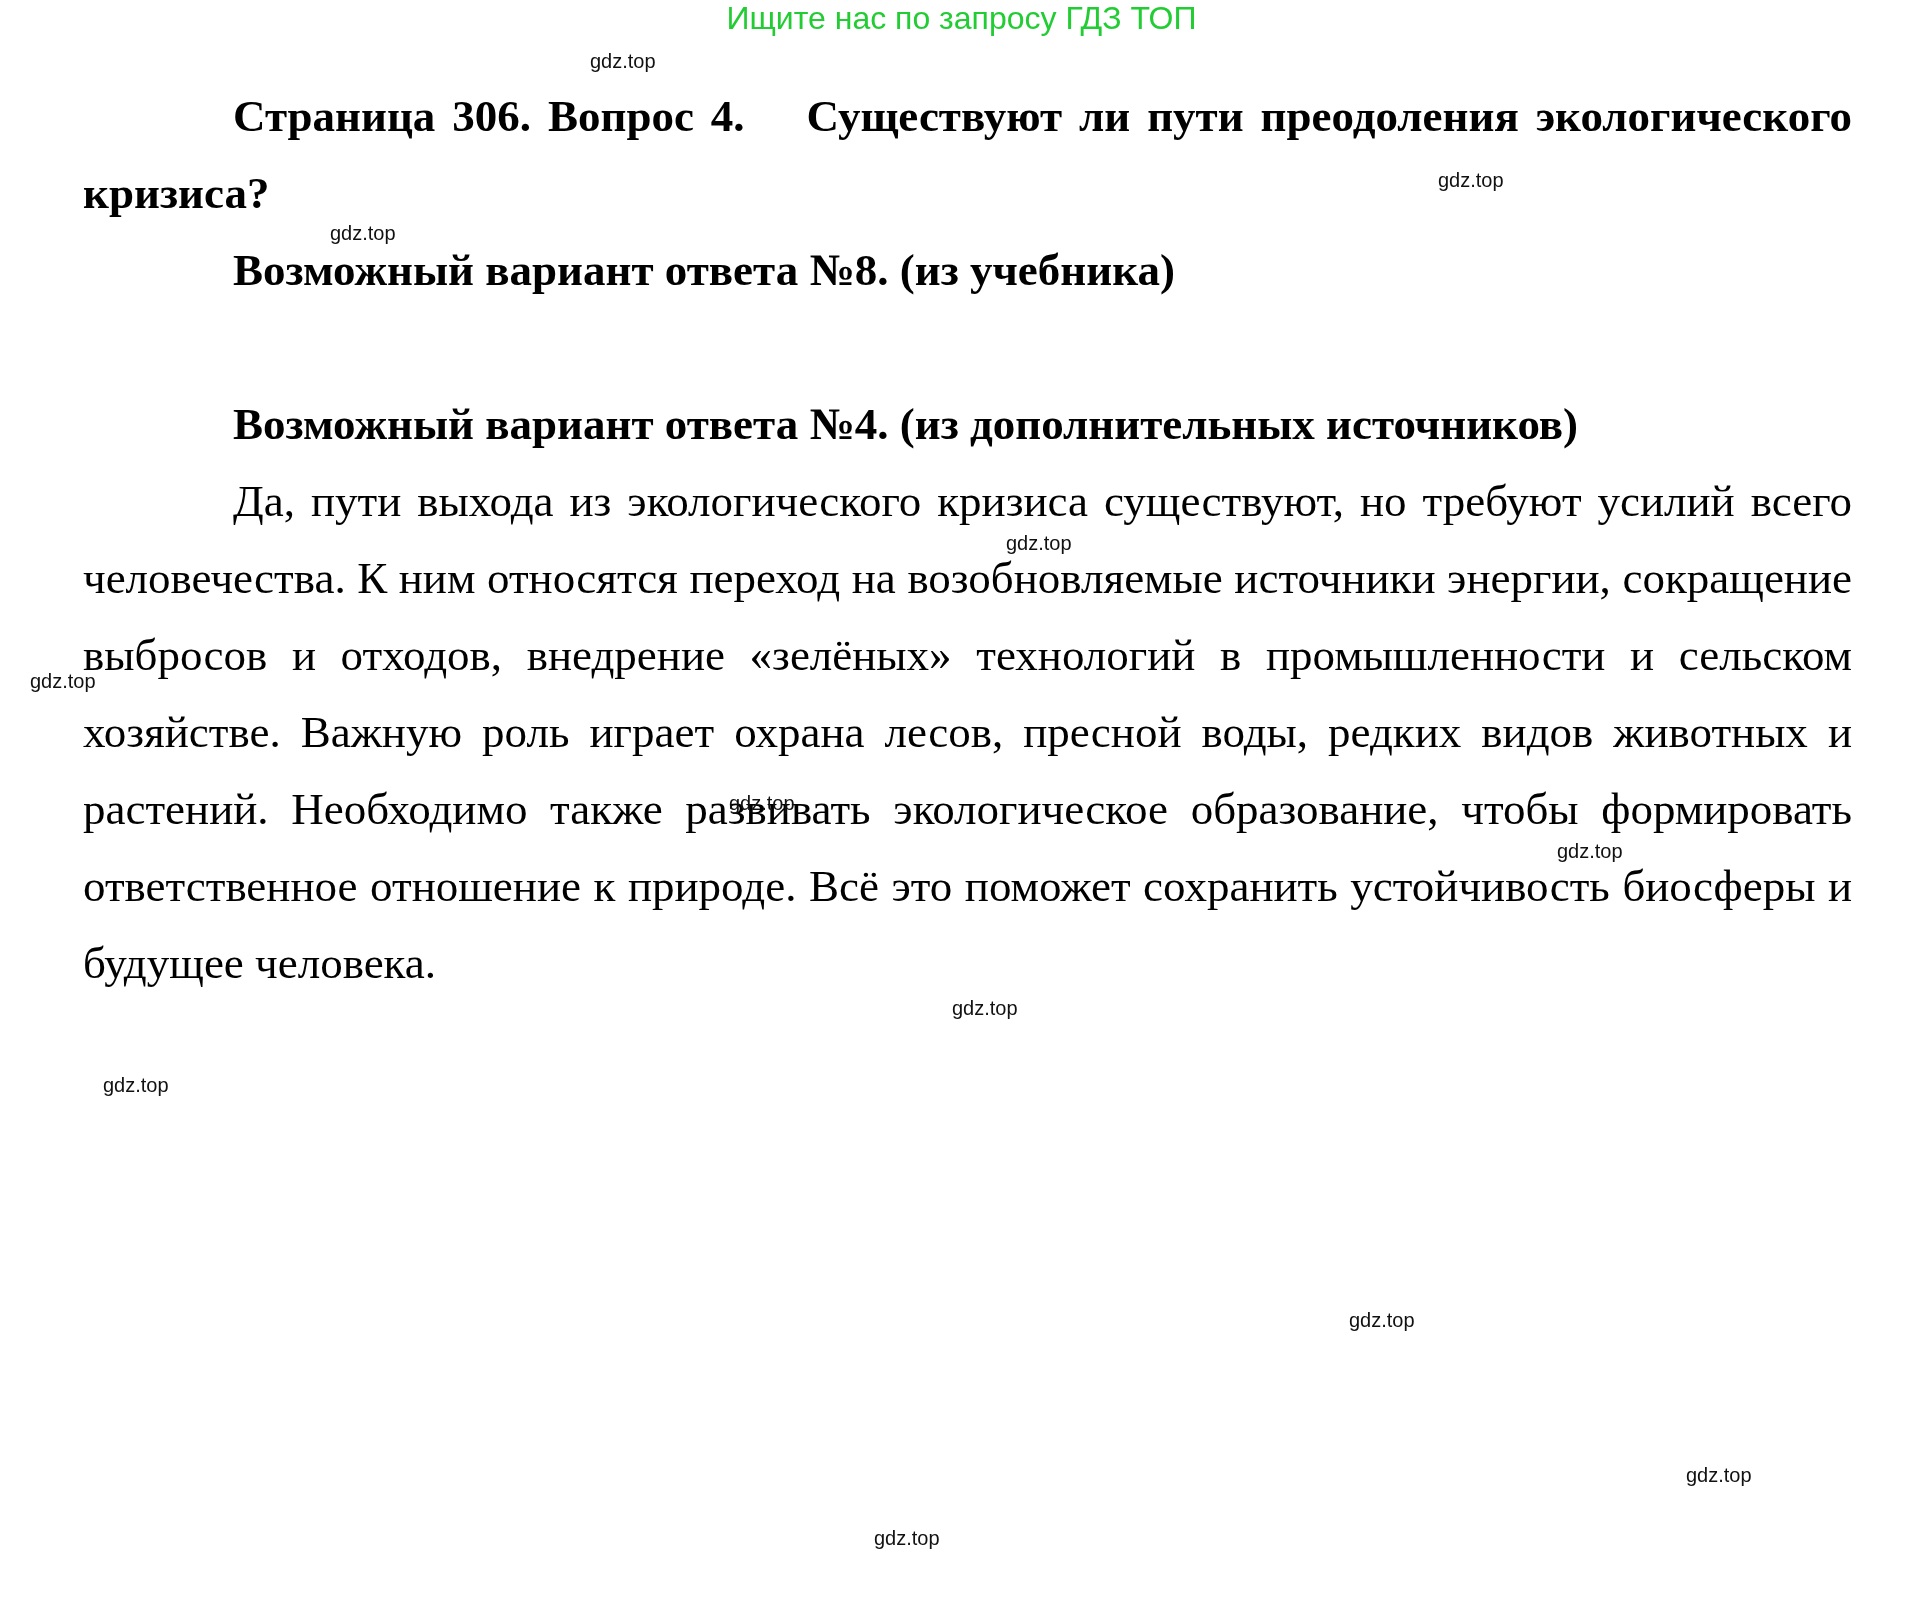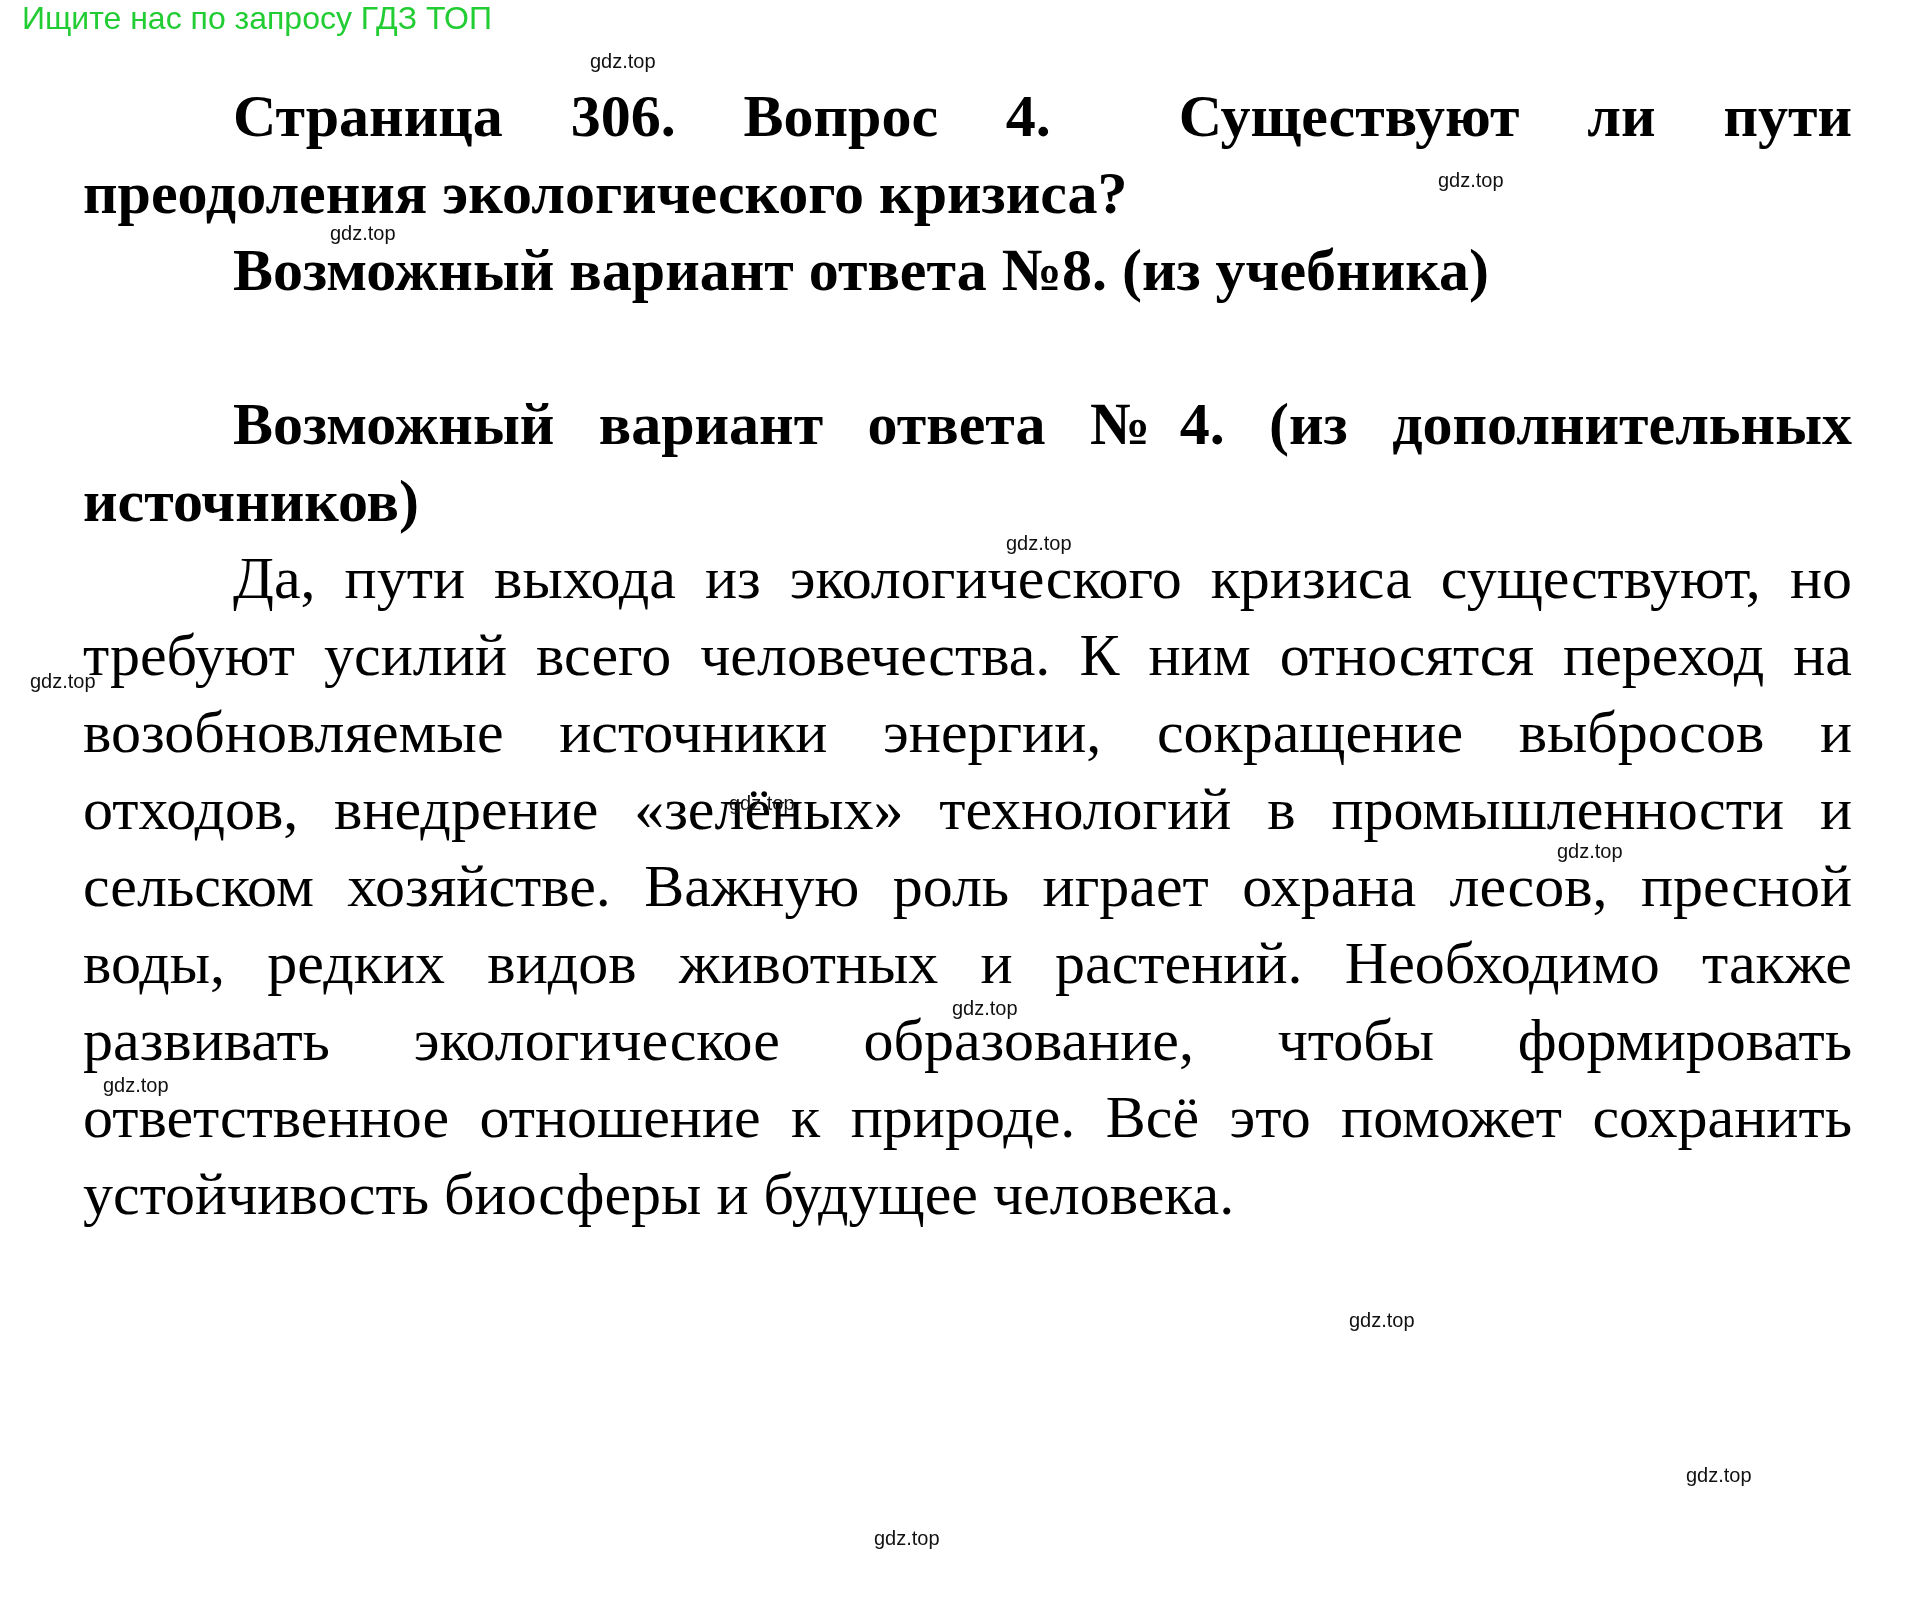--- a/index.html
+++ b/index.html
@@ -1,27 +1,27 @@
 <!DOCTYPE html>
 <html><head>
 <meta charset="utf-8">
 <style>
   html, body { margin: 0; padding: 0; background: #ffffff; }
   body { width: 1919px; height: 1607px; position: relative; overflow: hidden; }
   .promo {
-    position: absolute; left: 0; top: 0; width: 1919px; 
+    position: absolute; left: 0; top: 0; width: 1919px; text-align: center;
     font-family: "Liberation Sans", sans-serif; font-size: 32px; line-height: 36px;
-    padding-left: 22px; box-sizing: border-box;
+    padding-left: 4px; box-sizing: border-box;
   }
   .content {
     position: absolute; left: 83px; top: 78px; width: 1769px;
     font-family: "Liberation Serif", serif; color: #000;
   }
   .para {
-    margin: 0; font-size: 60px; line-height: 77px;
+    margin: 0; font-size: 45px; line-height: 77px;
     text-align: justify; text-align-last: left; text-indent: 150px;
   }
   .para.bold { font-weight: bold; }
   .gap { height: 77px; }
   .wm {
     position: absolute; font-family: "Liberation Sans", sans-serif;
     font-size: 20px; line-height: 30px; color: #111; white-space: nowrap;
   }
   .footer {
     position: absolute; left: 0; top: 1562px; width: 1919px; text-align: center;

